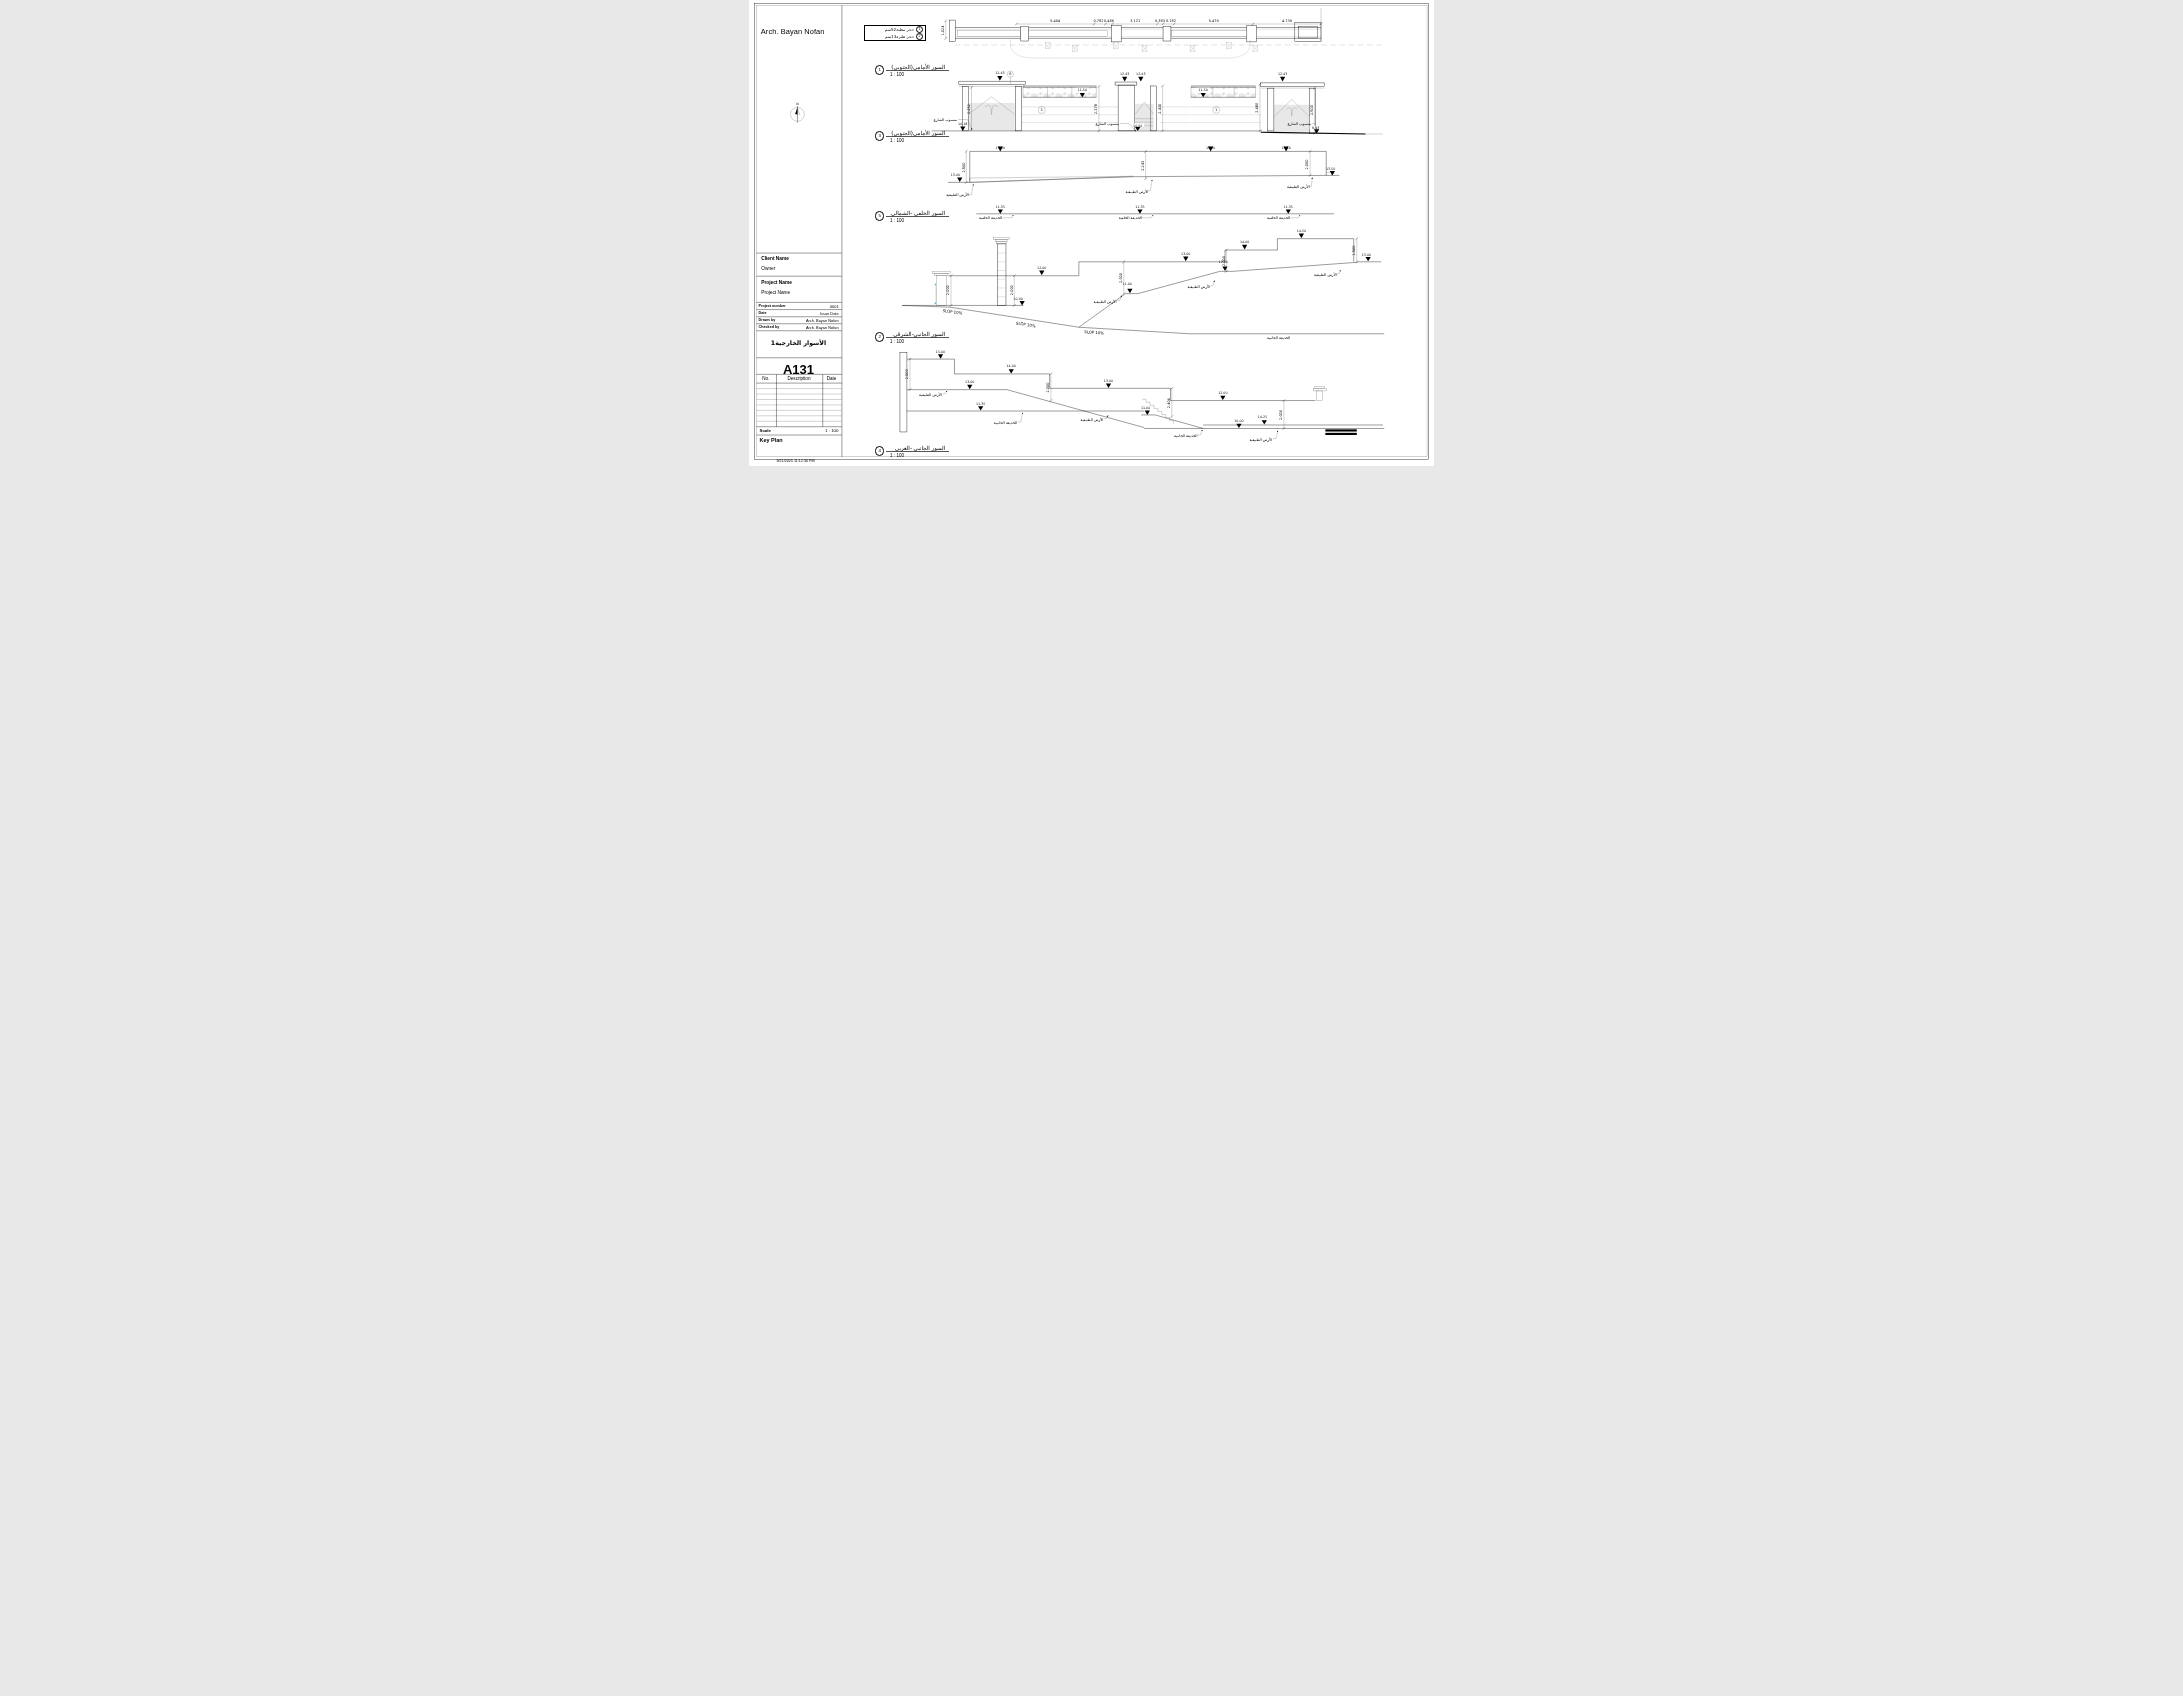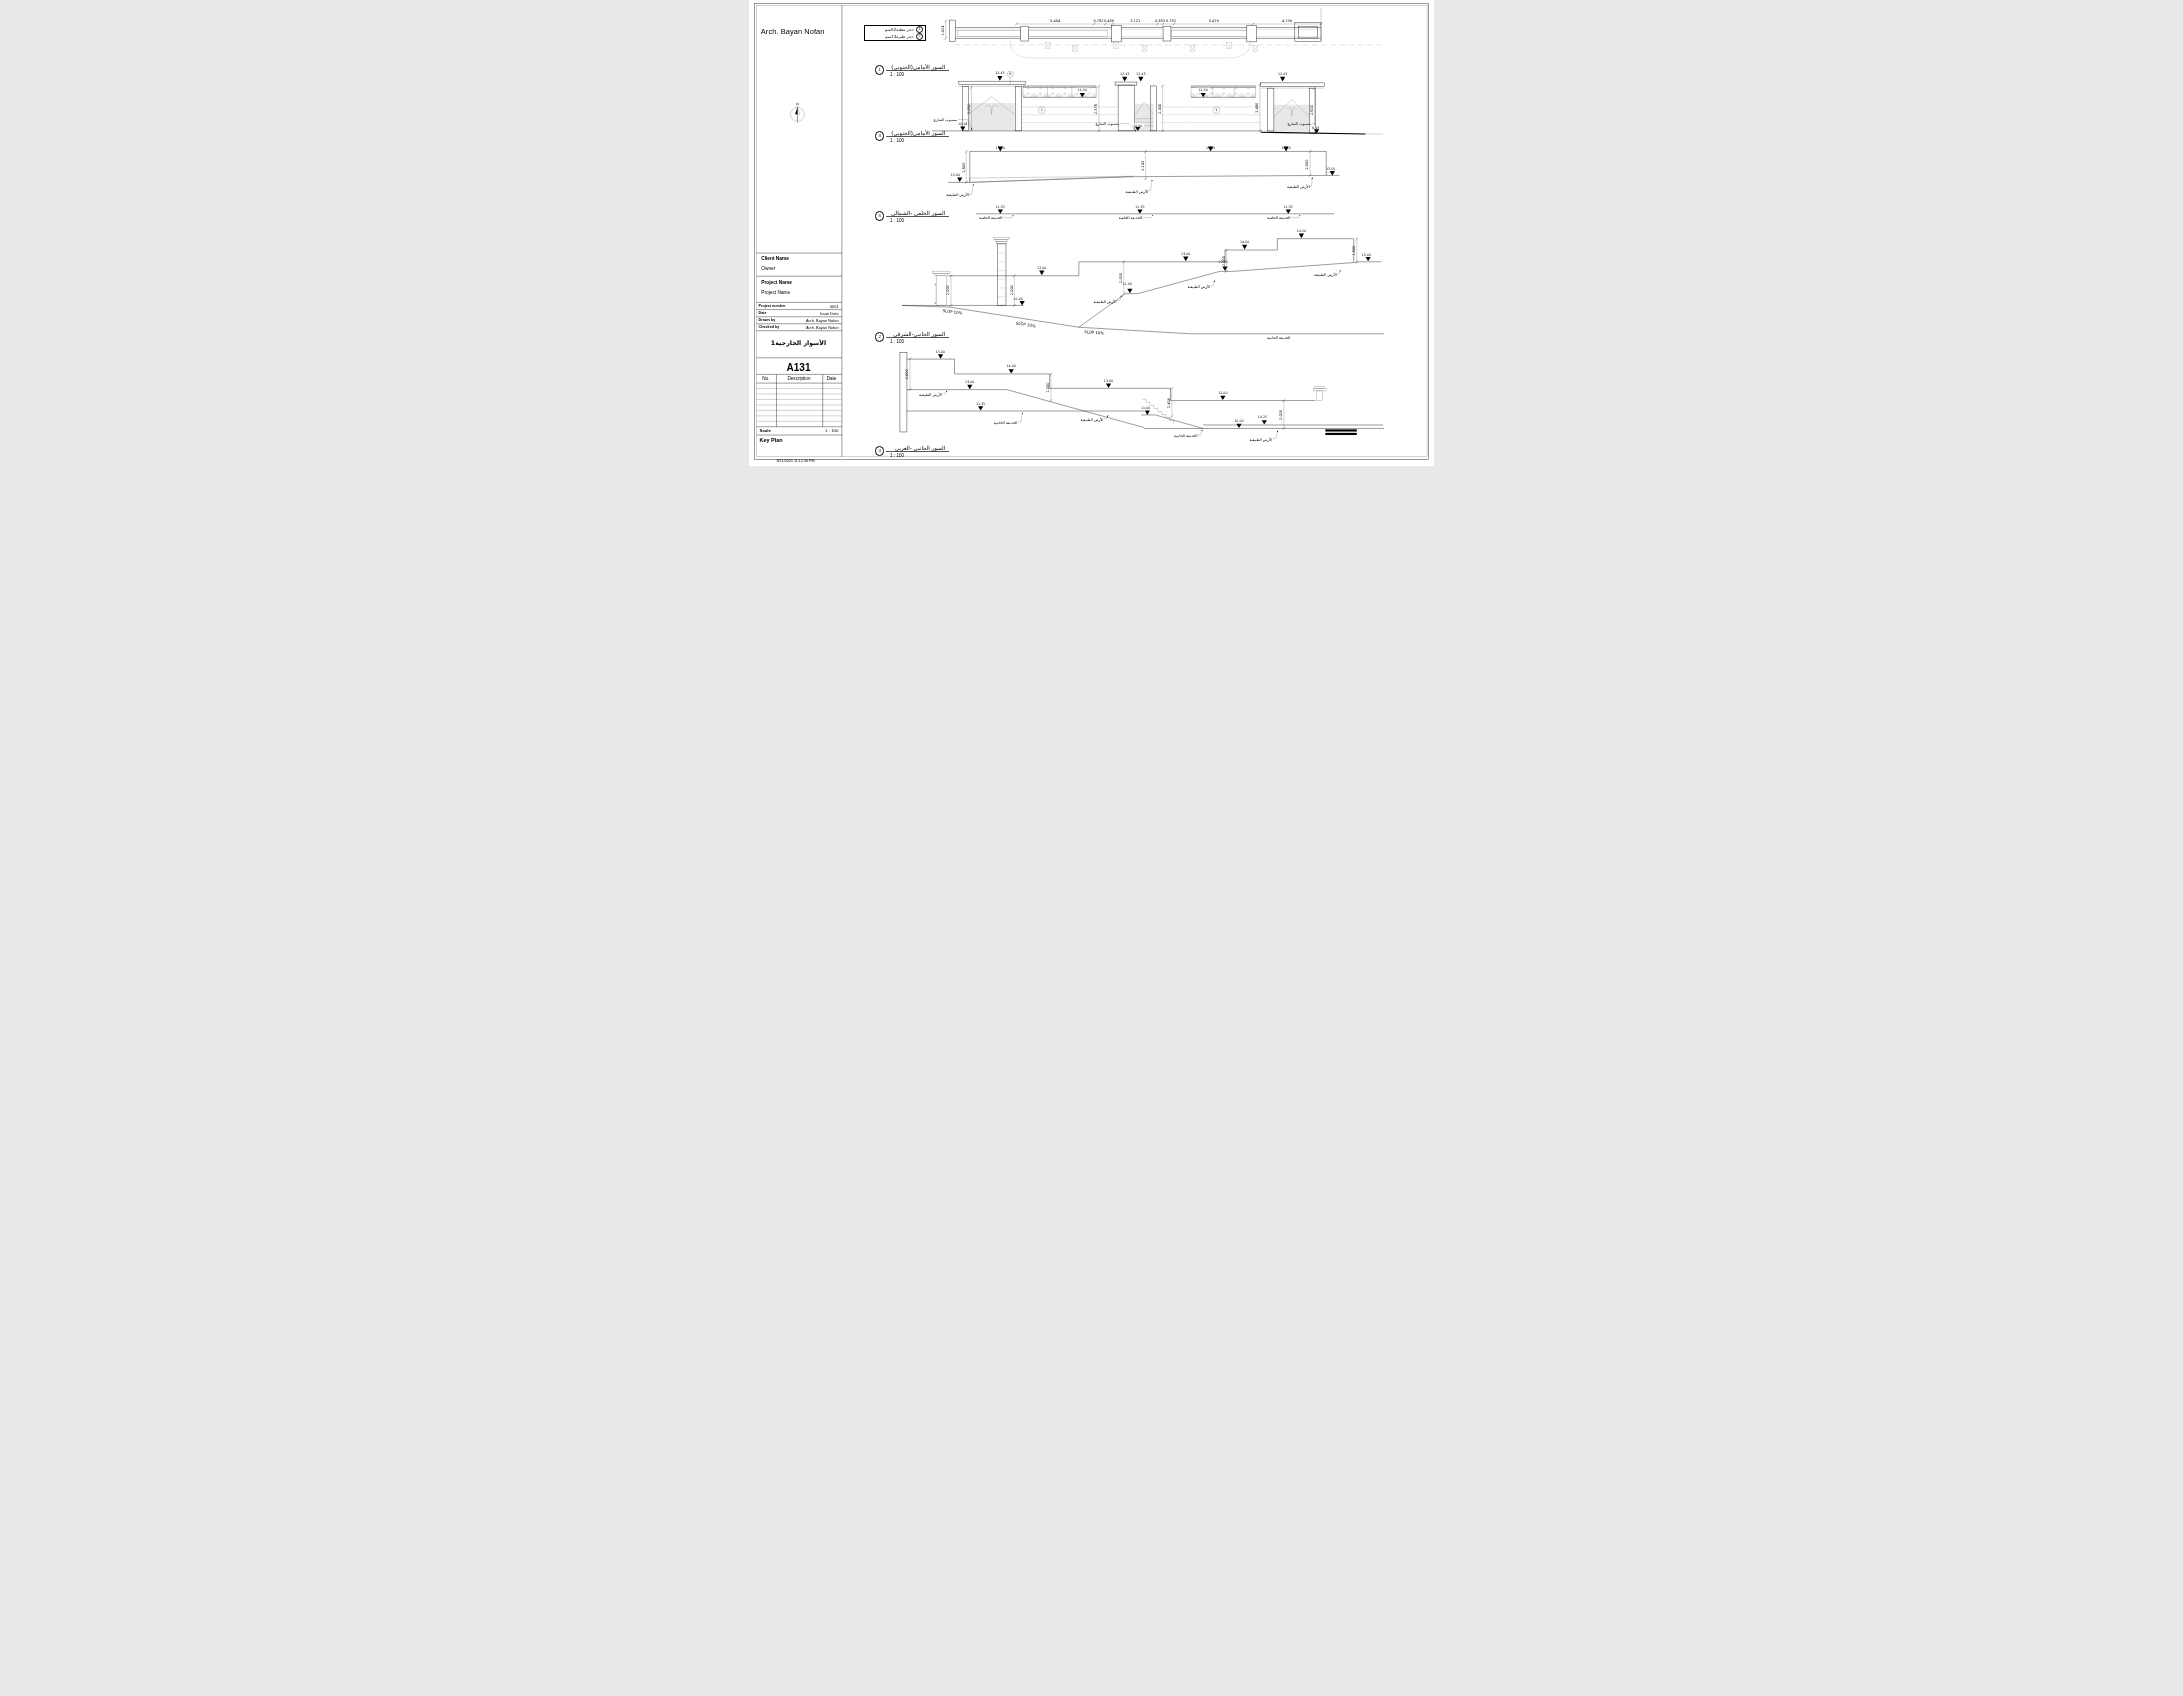--- a/index.html
+++ b/index.html
@@ -24,21 +24,21 @@
   .cy{stroke:#1ba7d4;stroke-width:2.2}
   
   .arch-name{left:11.8px;top:27px;font-size:7.4px;letter-spacing:0.1px}
   .tbl{font-weight:bold}
   .sec-label{font-size:4.8px;font-weight:bold}
   .sec-val{font-size:4.8px}
   .frow{left:9.6px;width:80px;height:6.1px;display:flex;justify-content:space-between;align-items:center}
   .frow .fl{font-size:3.7px;font-weight:bold}
   .frow .fv{font-size:3.9px}
   .sheet-title{left:6.5px;top:339px;width:86px;text-align:center;font-size:6.3px;font-weight:bold}
-  .sheet-no{left:6.5px;top:362px;width:86px;text-align:center;font-size:10px;font-weight:bold}
+  .sheet-no{left:6.5px;top:362px;width:86px;text-align:center;font-size:13px;font-weight:bold}
   .th{position:absolute;font-size:4.6px;text-align:center;top:376px}
   .scale-row{left:10.5px;top:428px;width:79px;display:flex;justify-content:space-between;font-size:4.4px}
   .keyplan{left:10.5px;top:437px;font-size:5.5px;font-weight:bold}
   .stamp{left:27.5px;top:459px;font-size:3.7px}
   
   .legend{left:115px;top:24.5px;width:62px;height:16.6px;border:0.4px solid #000;
           display:flex;flex-direction:column;justify-content:space-around;padding:0.4px 1.7px;box-sizing:border-box}
   .lrow{display:flex;justify-content:flex-end;align-items:center;gap:1.7px;height:7px}
   .ltx{font-size:4.1px}
   .lnum{width:5.7px;height:5.7px;border:0.3px solid #000;border-radius:50%;font-size:3.7px;

